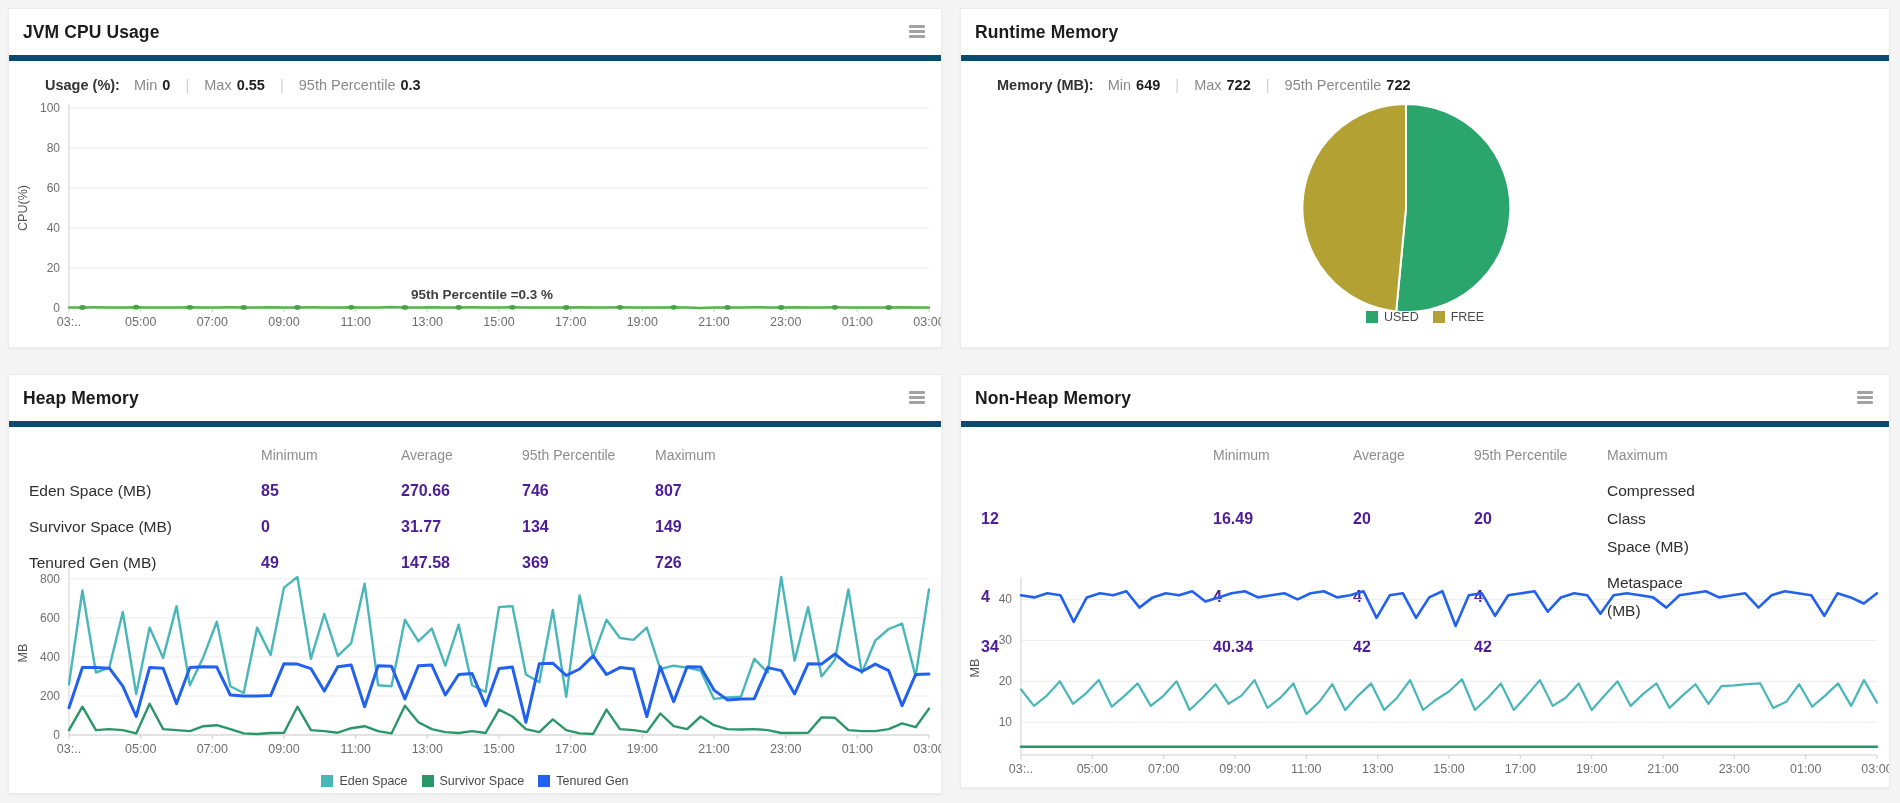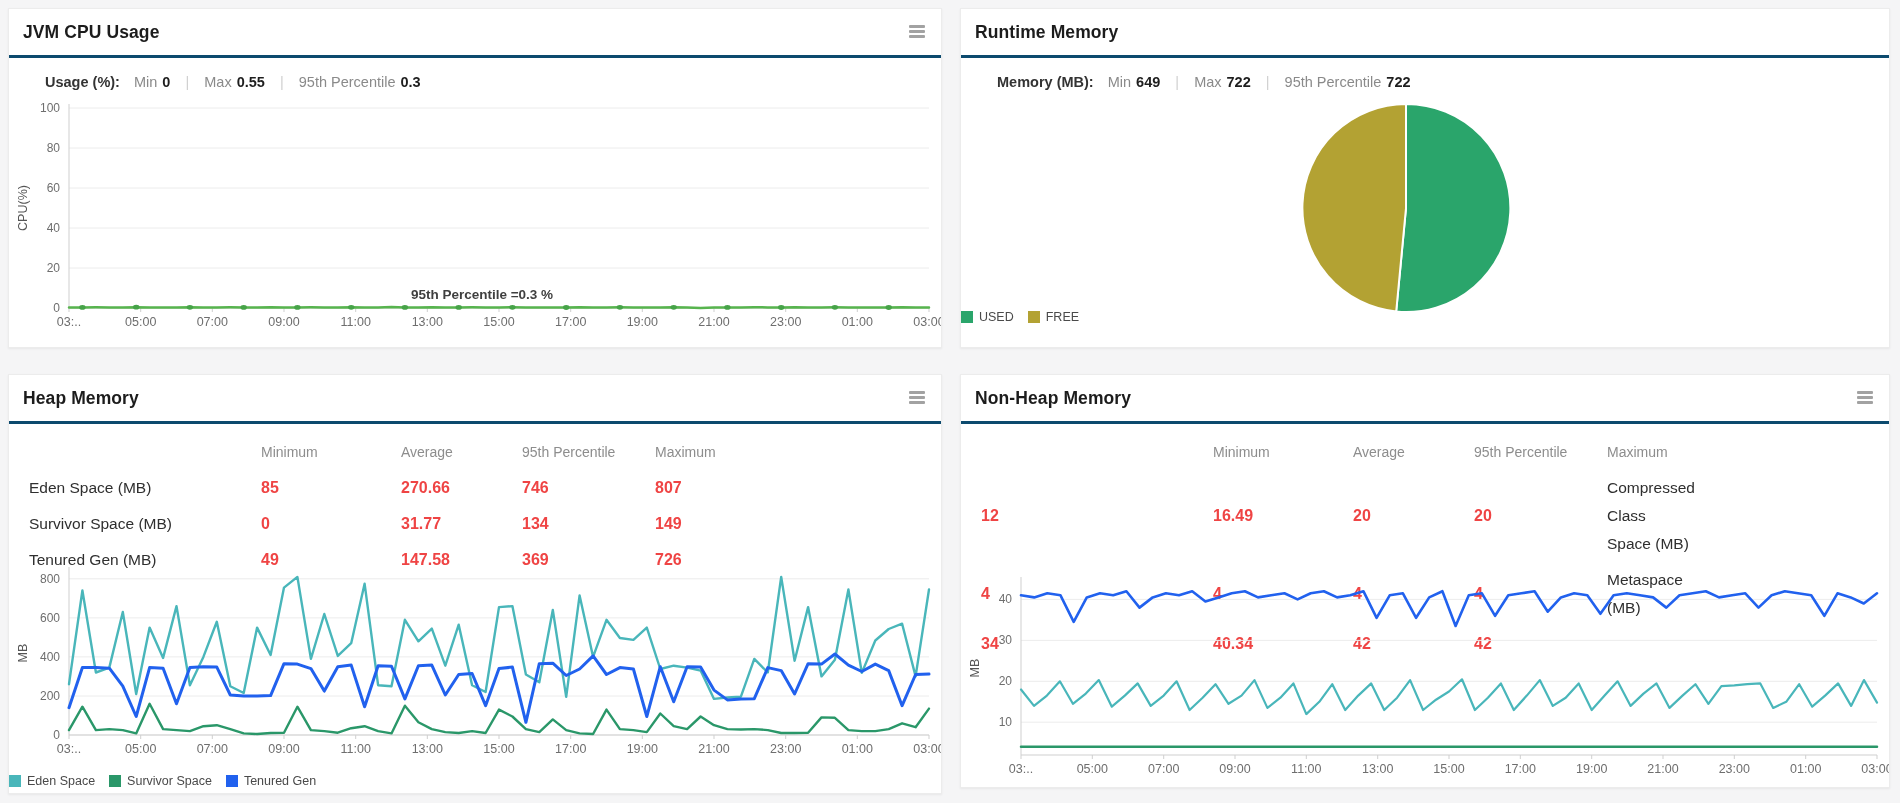--- a/index.html
+++ b/index.html
@@ -3,39 +3,39 @@
 <meta charset="utf-8">
 <style>
   html,body{margin:0;padding:0;}
   body{font-family:"Liberation Sans", sans-serif;}
   .page{position:relative;width:1900px;height:803px;background:#f5f5f6;overflow:hidden;}
   .panel{position:absolute;background:#ffffff;box-shadow:0 1px 2px rgba(0,0,0,.06);border:1px solid #ececec;box-sizing:border-box;overflow:hidden;}
   #panel-cpu{left:8px;top:8px;width:934px;height:340px;}
   #panel-runtime{left:960px;top:8px;width:930px;height:340px;}
   #panel-heap{left:8px;top:374px;width:934px;height:420px;}
   #panel-nonheap{left:960px;top:374px;width:930px;height:414px;}
-  .hdr{position:relative;height:46px;border-bottom:3px solid #0c4a6e;}
+  .hdr{position:relative;height:46px;border-bottom:6px solid #0c4a6e;}
   .title{position:absolute;left:14px;top:13px;font-size:17.5px;font-weight:600;color:#1c1c1c;letter-spacing:.1px;}
   .menu{position:absolute;right:16px;top:16px;width:16px;height:13px;cursor:pointer;display:flex;flex-direction:column;justify-content:space-between;}
   .menu span{display:block;height:2.6px;background:#a2a2a2;border-radius:1px;}
   .stats{margin:16px 0 16px 36px;font-size:14.5px;color:#8a8a8a;white-space:nowrap;}
   .stats .slabel{font-weight:700;color:#333;margin-right:10px;}
   .stats .sval{font-weight:700;color:#1e1e1e;margin-left:5px;}
   .stats .sep{color:#d0d0d0;padding:0 11px;}
   .tbl{display:grid;grid-template-columns:232px 140px 121px 133px 110px;margin:14px 0 0 20px;row-gap:8px;}
   .tbl .th{font-size:14px;color:#8d8d8d;line-height:28px;}
   .tbl .rl{font-size:15.5px;color:#2f2f2f;text-align:left;padding-right:16px;line-height:28px;white-space:pre-line;align-self:center;}
-  .tbl .tv{font-size:16px;font-weight:600;color:#ef4444;line-height:28px;align-self:center;}
+  .tbl .tv{font-size:16px;font-weight:600;color:#4c1d95;line-height:28px;align-self:center;}
   svg{position:absolute;overflow:visible;}
   svg text{font-family:"Liberation Sans", sans-serif;}
   .tick{font-size:12px;fill:#6e6e6e;}
   .xlab{font-size:12.5px;fill:#6e6e6e;}
   .ylab{font-size:12.5px;fill:#555;}
   .anno{font-size:13.5px;font-weight:700;fill:#3f3f3f;}
-  .legend{position:absolute;left:0;width:100%;display:flex;gap:14px;}
+  .legend{position:absolute;left:0;width:100%;display:flex;justify-content:center;gap:14px;}
   #legend-heap{top:399px;}
   #legend-runtime{top:301px;}
   .lgi{display:inline-flex;align-items:center;gap:6px;font-size:12.5px;color:#4a4a4a;cursor:pointer;}
   .sw{width:12px;height:12px;display:inline-block;}
 </style>
 </head>
 <body>
 
 <div class="page">
 

